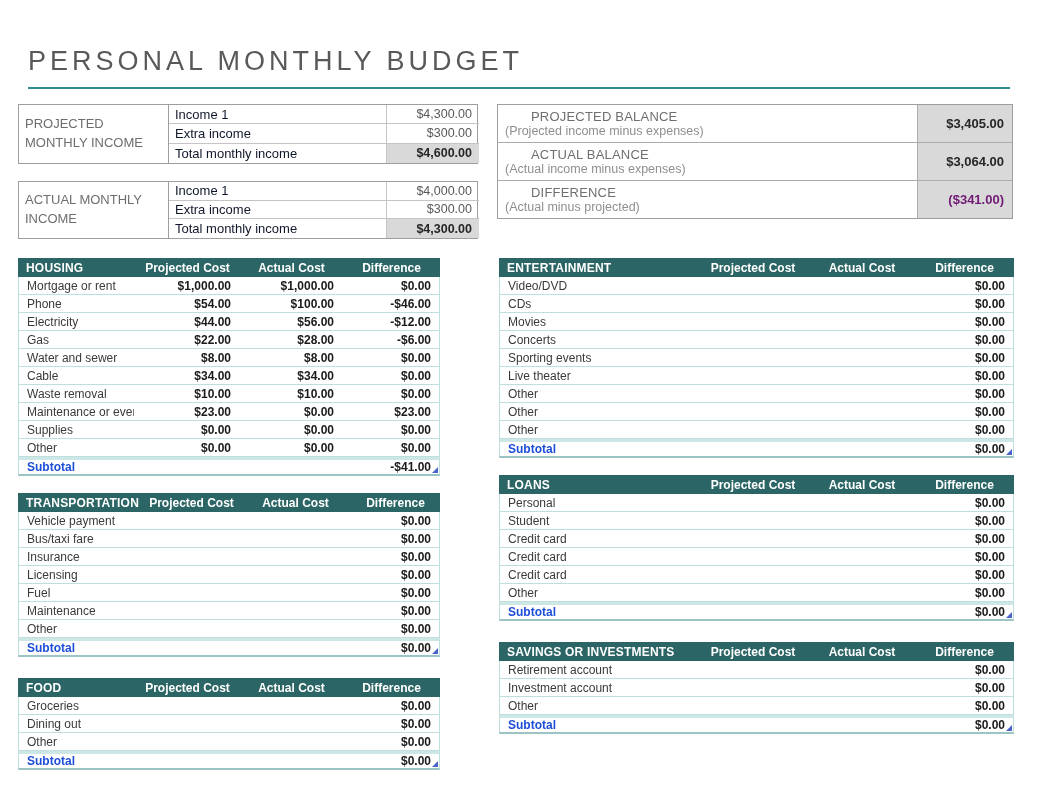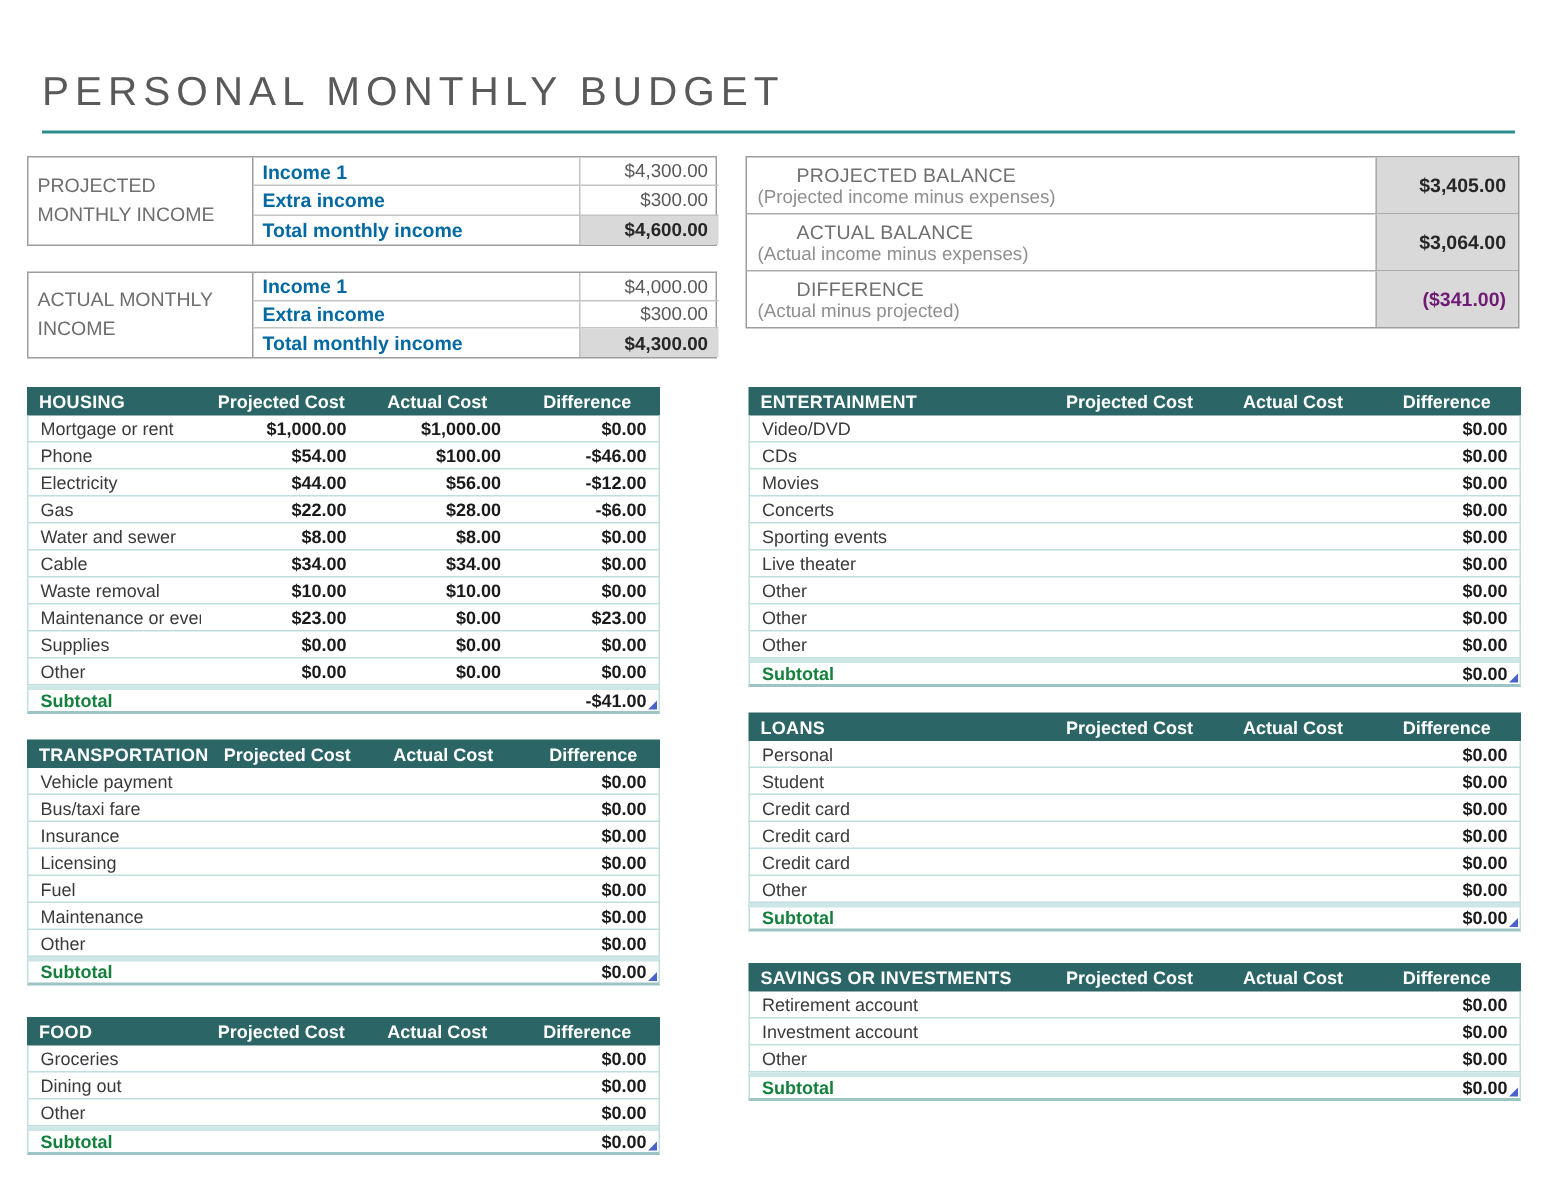--- a/index.html
+++ b/index.html
@@ -22,24 +22,23 @@
     display:grid; grid-template-columns:150px 217px 93px; grid-auto-rows:1fr;
     border:1px solid #9E9E9E; background:#fff;
   }
   .inc-group {
     grid-column:1; grid-row:1 / 4;
     font-size:13px; color:#6E6E6E; line-height:1.45;
     padding:4px 6px; display:flex; align-items:center;
     border-right:1px solid #9E9E9E;
   }
   .inc-label {
-    font-size:13px; color:#0369a1; padding:1px 6px;
+    font-size:13px; color:#0f172a; padding:1px 6px;
     display:flex; align-items:center;
     border-bottom:1px solid #C4C4C4;
-    font-weight:bold;
   }
   .inc-value {
     font-size:12.5px; color:#595959; padding:1px 7px;
     display:flex; align-items:center; justify-content:flex-end;
     border-bottom:1px solid #C4C4C4; border-left:1px solid #C4C4C4;
   }
   .inc-label.last, .inc-value.last { border-bottom:none; }
   .inc-value.total, .inc-label ~ .inc-value.total { background:#D9D9D9; font-weight:bold; color:#262626; }
   
   .bal-table {
@@ -71,21 +70,21 @@
   .exp-row {
     height:18px; border-bottom:1px solid #BFDEDE;
     border-left:1px solid #BFDEDE; border-right:1px solid #BFDEDE;
   }
   .c-label { font-size:12px; color:#3A3A3A; padding-left:8px; white-space:nowrap; overflow:hidden; }
   .c-num   { font-size:12px; font-weight:bold; color:#1A1A1A; text-align:right; padding-right:8px; }
   .exp-subtotal {
     height:19px; border-top:3px solid #CDE6E6; border-bottom:2px solid #9CC4C4;
     border-left:1px solid #BFDEDE; border-right:1px solid #BFDEDE;
   }
-  .exp-subtotal .c-label { font-weight:bold; color:#15803d; }
+  .exp-subtotal .c-label { font-weight:bold; color:#1d4ed8; }
   .corner { position:relative; }
   .corner::after {
     content:""; position:absolute; right:1px; bottom:1px; width:0; height:0;
     border-left:6px solid transparent; border-bottom:6px solid #4A63C8;
   }
 </style>
 </head>
 <body>
 
 <div class="sheet">

